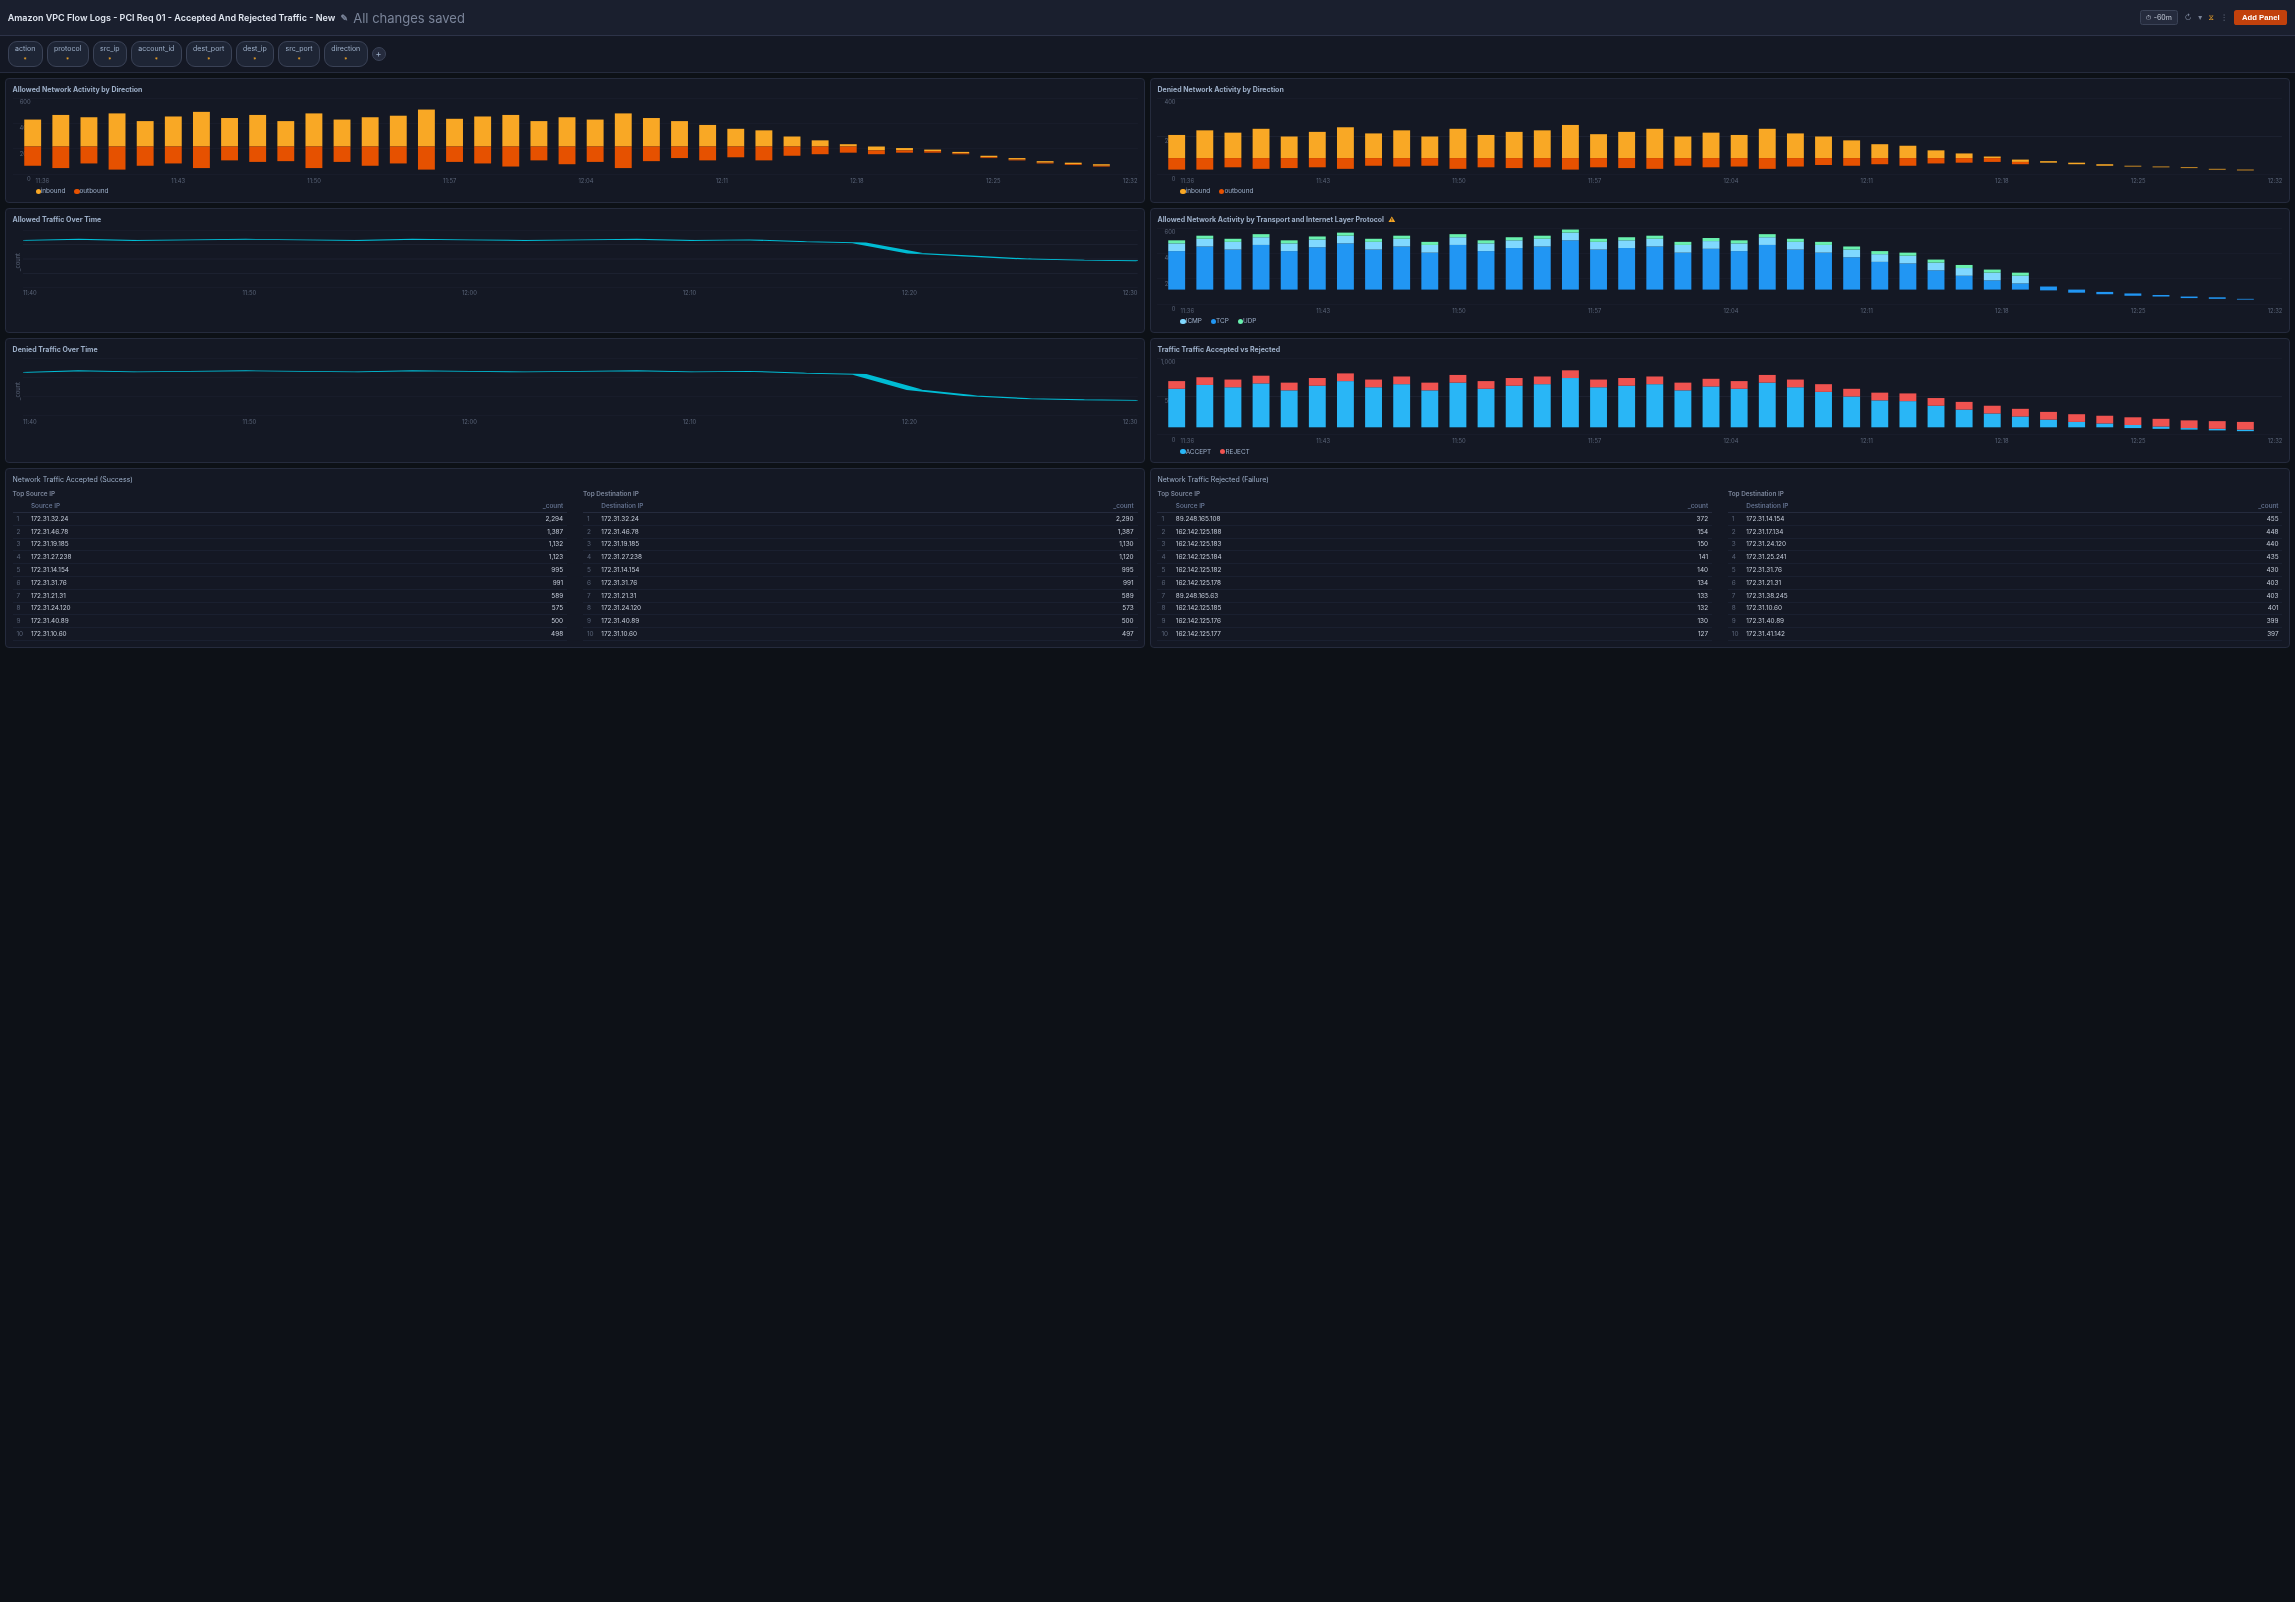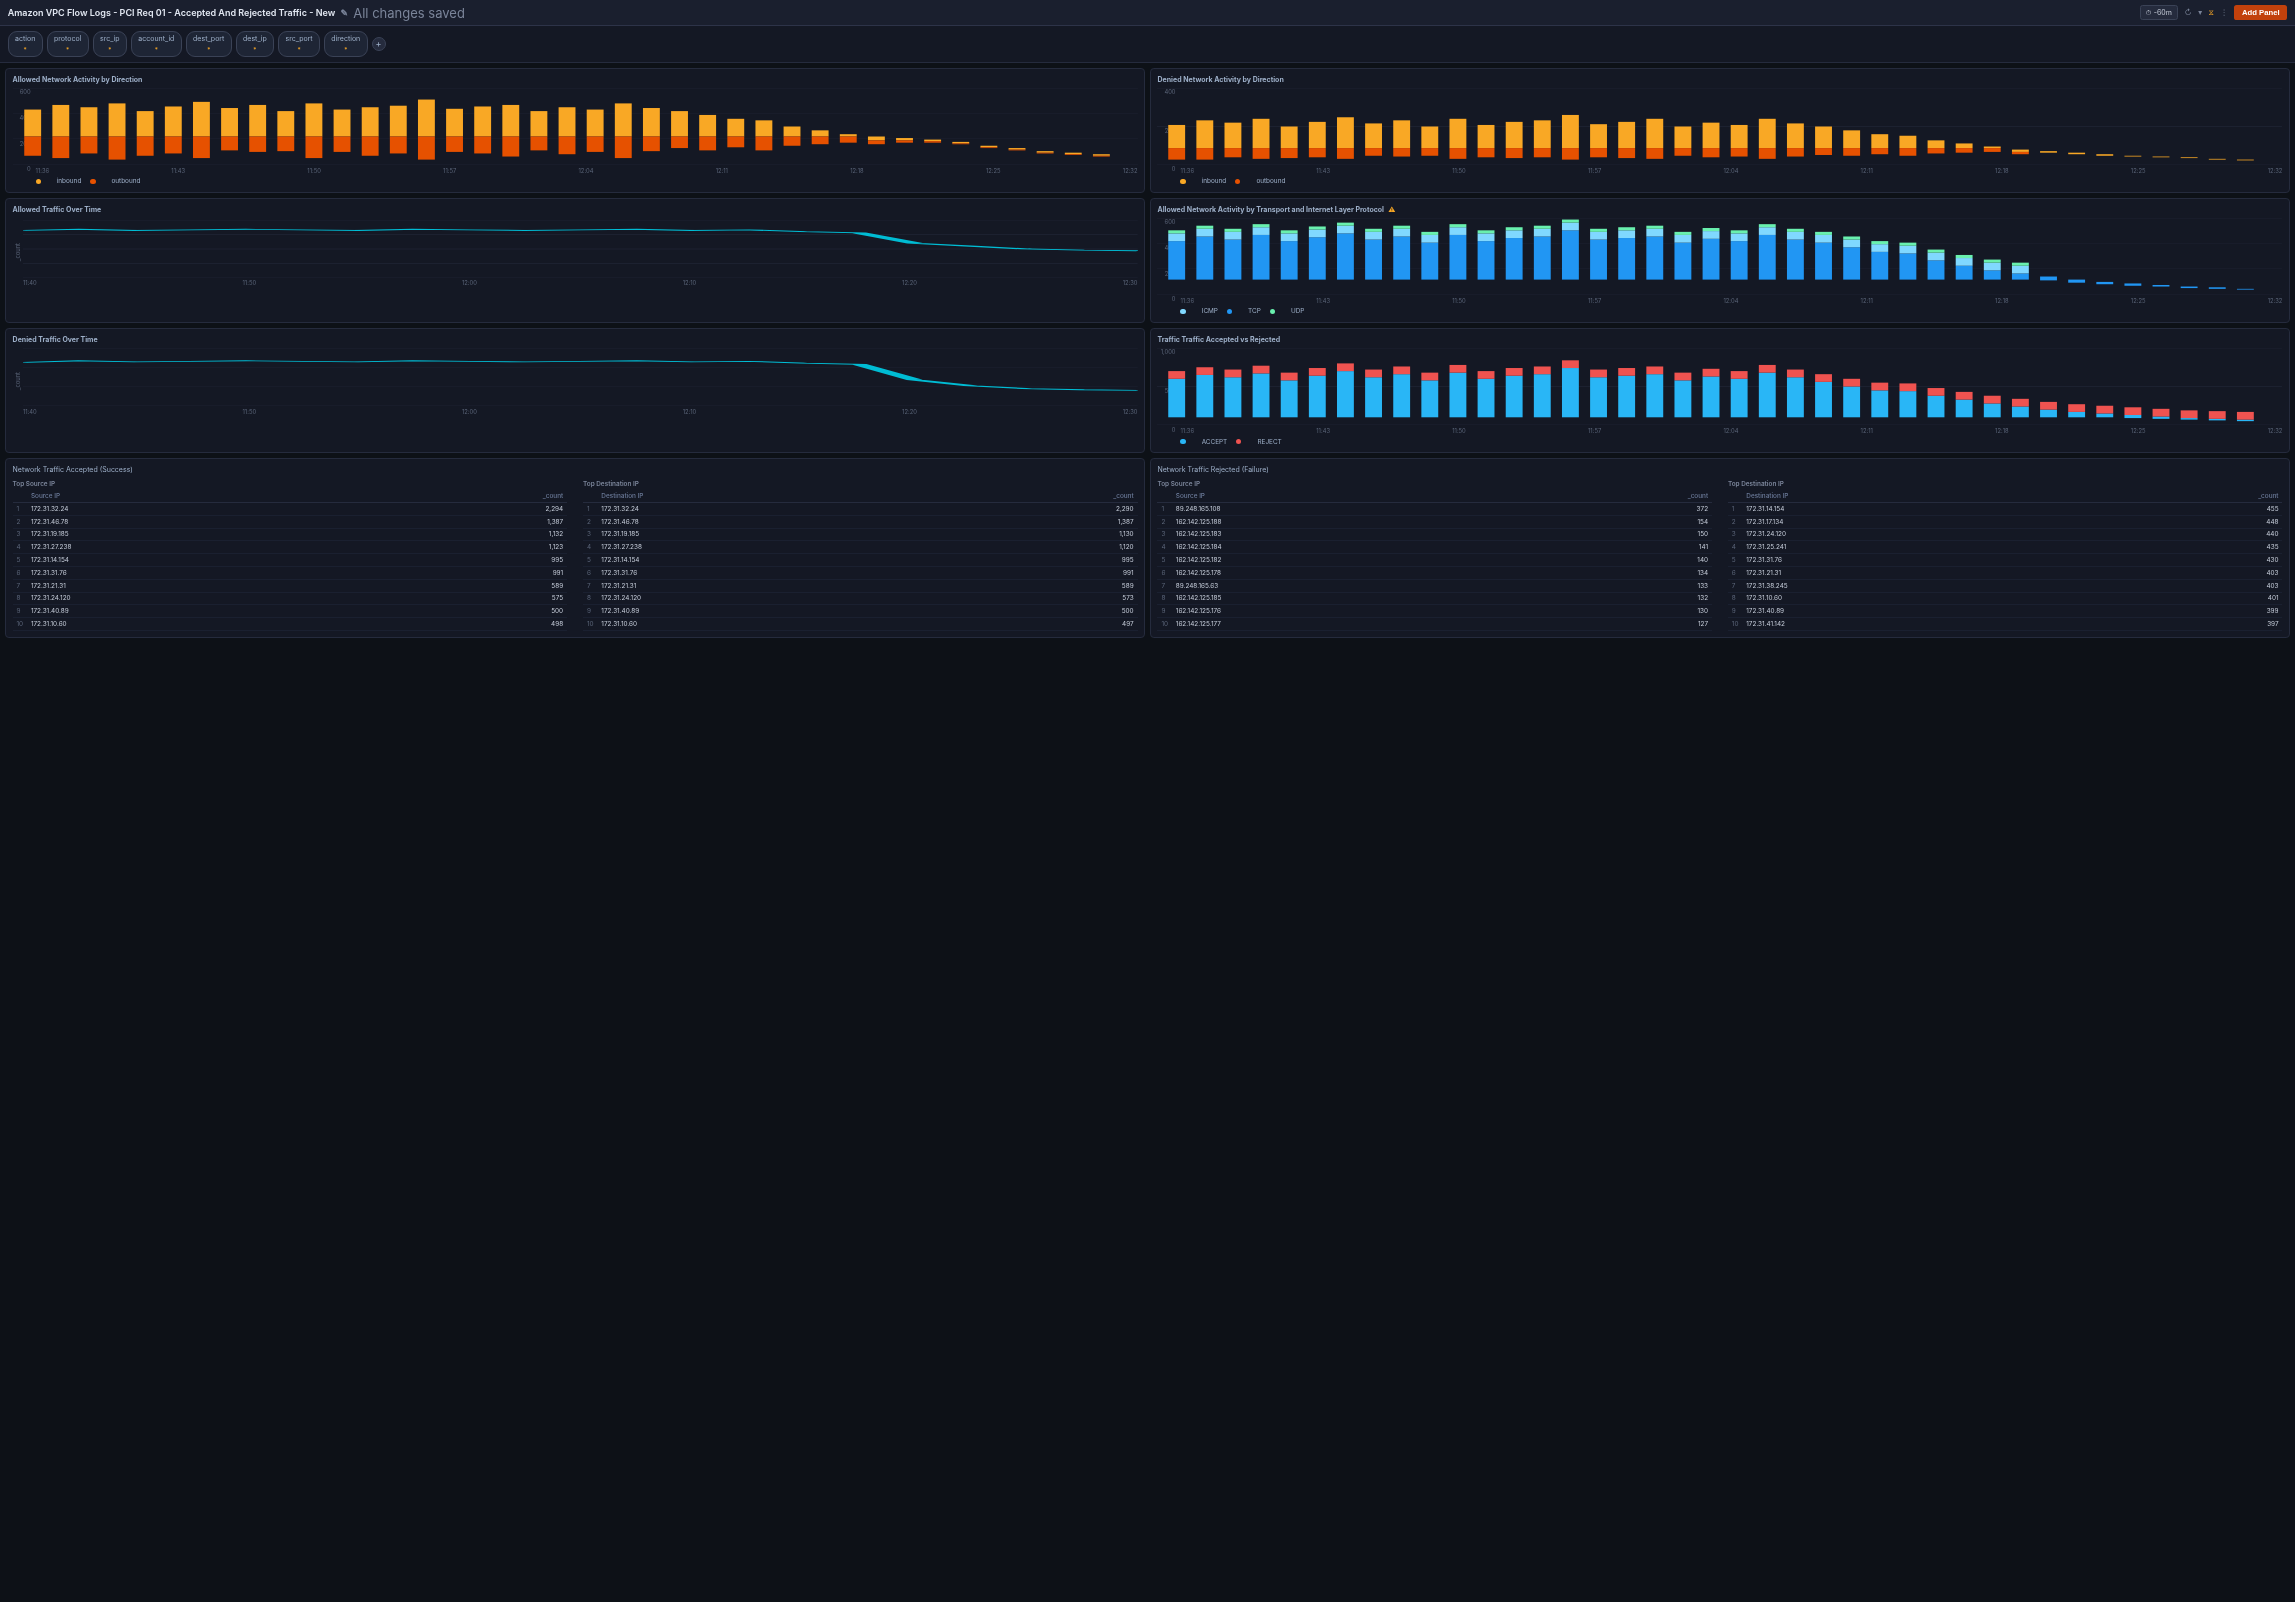--- a/index.html
+++ b/index.html
@@ -1,19 +1,19 @@
 <!DOCTYPE html>
 <html style="font-size:10.3px"><head>
   <meta charset="utf-8">
   <style>
     * { box-sizing: border-box; margin: 0; padding: 0; }
     body { background: #0d1117; color: #cdd3de; font-family: 'Inter', Arial, sans-serif; font-size: 7.7px; overflow-x: hidden; }
 
     
-    .header { display: flex; align-items: center; justify-content: space-between; background: #1a1f2e; padding: 0 7.7px; height: 26px; border-bottom: 0.6px solid #2d3348; }
+    .header { display: flex; align-items: center; justify-content: space-between; background: #1a1f2e; padding: 0 7.7px; height: 36px; border-bottom: 0.6px solid #2d3348; }
     .header-title { display: flex; align-items: center; gap: 5.2px; font-size: 9px; font-weight: 600; color: #e0e6f0; }
     .header-right { display: flex; align-items: center; gap: 6.4px; }
     .add-panel-btn { background: #c2410c; color: #fff; border: none; border-radius: 2.6px; padding: 3.2px 7.7px; font-size: 7.7px; cursor: pointer; font-weight: 600; }
     .time-control { display: flex; align-items: center; gap: 2.6px; background: #252b3d; border: 0.6px solid #3a4256; border-radius: 2.6px; padding: 1.9px 5.2px; font-size: 7px; color: #c5ccd9; cursor: pointer; }
 
     
     .filter-bar { display: flex; align-items: center; gap: 3.9px; background: #141824; padding: 5.2px 7.7px; border-bottom: 0.6px solid #252b3d; flex-wrap: wrap; }
     .filter-pill { display: flex; align-items: center; gap: 2.6px; background: #1e2535; border: 0.6px solid #3a4256; border-radius: 9px; padding: 1.9px 6.4px; font-size: 7px; color: #9dafc8; cursor: pointer; white-space: nowrap; flex-direction: column; }
     .filter-pill .asterisk { color: #f9a825; font-size: 6.4px; }
     .add-filter-btn { background: #252b3d; border: 0.6px solid #3a4256; border-radius: 50%; width: 14px; height: 14px; display: flex; align-items: center; justify-content: center; color: #9dafc8; cursor: pointer; font-size: 9px; }
@@ -21,21 +21,21 @@
     
     .dashboard { display: grid; grid-template-columns: 1fr 1fr; gap: 5.2px; padding: 5.2px; }
     .panel { background: #141824; border: 0.6px solid #252b3d; border-radius: 3.9px; padding: 6.4px; }
     .panel-title { font-size: 7px; color: #9dafc8; margin-bottom: 3.9px; font-weight: 700; }
 
     
     .chart-area { position: relative; width: 100%; }
     .y-axis { position: absolute; left: 0; top: 0; bottom: 13px; width: 20.6px; display: flex; flex-direction: column; justify-content: space-between; align-items: flex-end; padding-right: 2.6px; font-size: 5.8px; color: #5a6478; }
     .x-axis { display: flex; justify-content: space-between; font-size: 5.8px; color: #5a6478; margin-left: 23px; margin-top: 1.3px; }
     .legend { display: flex; gap: 9px; margin-top: 3.9px; margin-left: 23px; }
-    .legend-item { display: flex; align-items: center; gap: 16px; font-size: 6.4px; color: #9dafc8; }
+    .legend-item { display: flex; align-items: center; gap: 0; font-size: 6.4px; color: #9dafc8; }
     .legend-dot { width: 5.2px; height: 5.2px; border-radius: 50%; }
 
     
     .tables-section { display: grid; grid-template-columns: 1fr 1fr; gap: 5.2px; padding: 0 5.2px 5.2px 5.2px; }
     .table-group { background: #141824; border: 0.6px solid #252b3d; border-radius: 3.9px; padding: 6.4px; }
     .table-group-title { font-size: 7px; color: #9dafc8; margin-bottom: 5.2px; }
     .sub-tables { display: grid; grid-template-columns: 1fr 1fr; gap: 16px; }
     .sub-table-title { font-size: 6.4px; color: #7a8499; margin-bottom: 2.6px; font-weight: 600; }
     table { width: 100%; border-collapse: collapse; font-size: 6.4px; }
     thead th { color: #6b7a99; font-weight: 500; padding: 1.9px 3.9px; border-bottom: 0.6px solid #252b3d; text-align: left; }

